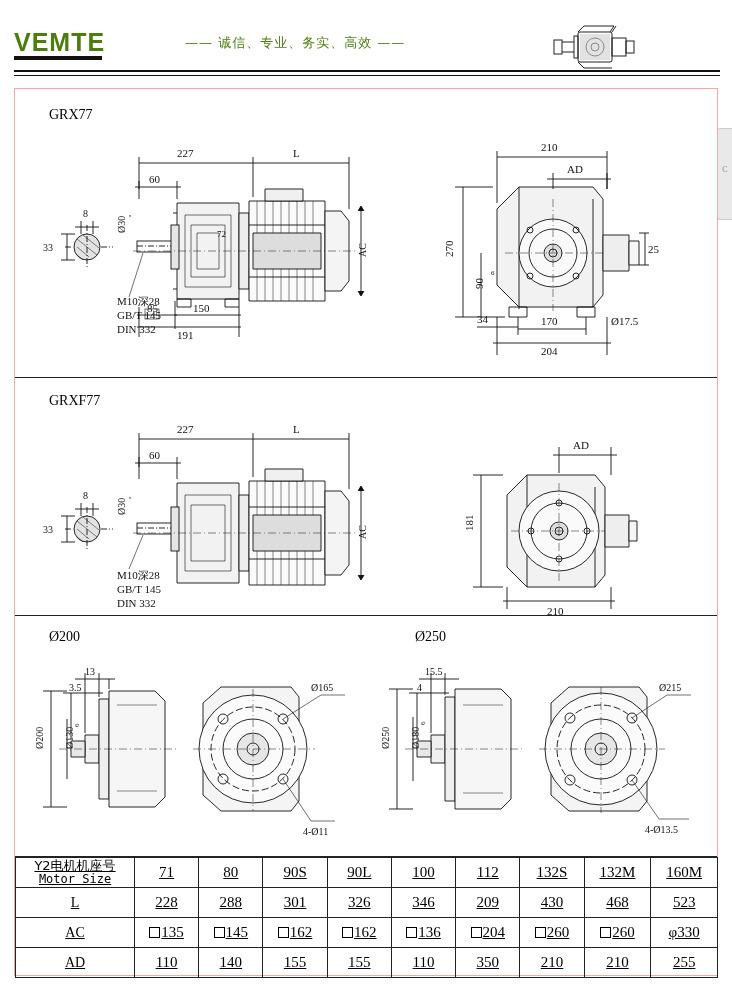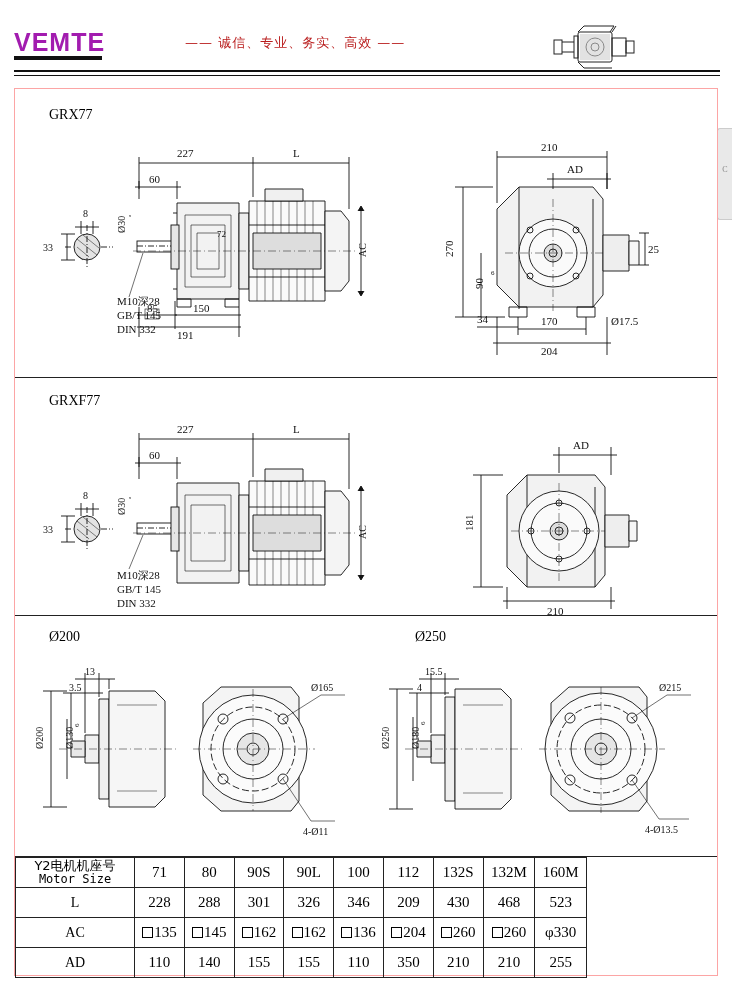--- a/index.html
+++ b/index.html
@@ -1,22 +1,22 @@
 <!DOCTYPE html>
 <html><head>
 <meta charset="utf-8">
 <style>
   html,body{margin:0;padding:0;background:#ffffff;}
   body{width:732px;height:987px;font-family:"Liberation Serif",serif;color:#000;position:relative;overflow:hidden;}
 
   
   .header{position:absolute;left:0;top:0;width:732px;height:82px;}
-  .logo{position:absolute;left:14px;top:28px;font-family:"Liberation Sans",sans-serif;font-weight:bold;font-size:25px;letter-spacing:1px;color:#a21caf;}
+  .logo{position:absolute;left:14px;top:28px;font-family:"Liberation Sans",sans-serif;font-weight:bold;font-size:25px;letter-spacing:1px;color:#4d7c0f;}
   .logo-bar{position:absolute;left:14px;top:56px;width:88px;height:4px;background:#111;}
-  .slogan{position:absolute;left:185px;top:34px;font-size:13px;color:#b91c1c;font-family:"DejaVu Sans",sans-serif;letter-spacing:1px;}
+  .slogan{position:absolute;left:185px;top:34px;font-size:13px;color:#4d7c0f;font-family:"DejaVu Sans",sans-serif;letter-spacing:1px;}
   .hdr-rule1{position:absolute;left:14px;top:70px;width:706px;height:2px;background:#111;}
   .hdr-rule2{position:absolute;left:14px;top:75px;width:706px;height:1px;background:#111;}
 
   
   .hdr-gear{position:absolute;right:86px;top:22px;width:96px;height:52px;}
 
   
   .side-tab{position:absolute;right:0;top:128px;width:14px;height:90px;background:#e9e9e9;border:1px solid #ccc;border-right:none;border-radius:3px 0 0 3px;}
   .side-tab span{display:block;font-size:8px;color:#888;text-align:center;margin-top:36px;}
 
@@ -27,21 +27,21 @@
   .d2{top:526px;}
   .d3{top:767px;}
 
   .sec-title{position:absolute;font-family:"Liberation Serif",serif;font-size:14px;}
   .t1{left:34px;top:18px;}
   .t2{left:34px;top:304px;}
   .t3{left:34px;top:540px;}
   .t4{left:400px;top:540px;}
 
   
-  .tbl{position:absolute;left:0;top:768px;width:572px;border-collapse:collapse;}
+  .tbl{position:absolute;left:0;top:768px;width:703px;border-collapse:collapse;text-decoration:underline;}
   .tbl td{border:1px solid #222;text-align:center;font-size:15px;font-family:"Liberation Serif",serif;height:29px;padding:0;}
   .tbl td.rowhead{width:118px;font-size:14px;}
   .cellhead{font-size:15px;}
   .sq{display:inline-block;width:9px;height:9px;border:1px solid #000;margin-right:1px;vertical-align:middle;position:relative;top:-1px;}
 
   .hdrcell{line-height:1.1;font-size:13px;}
   .hdrcell .cn{font-family:"DejaVu Sans",sans-serif;font-size:13px;}
   .hdrcell .en{font-family:"DejaVu Sans Mono",monospace;font-size:12px;}
 
   

